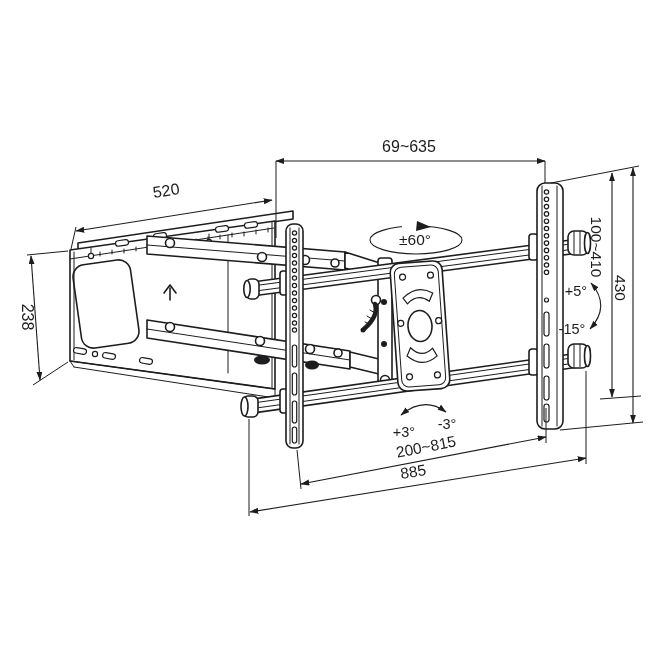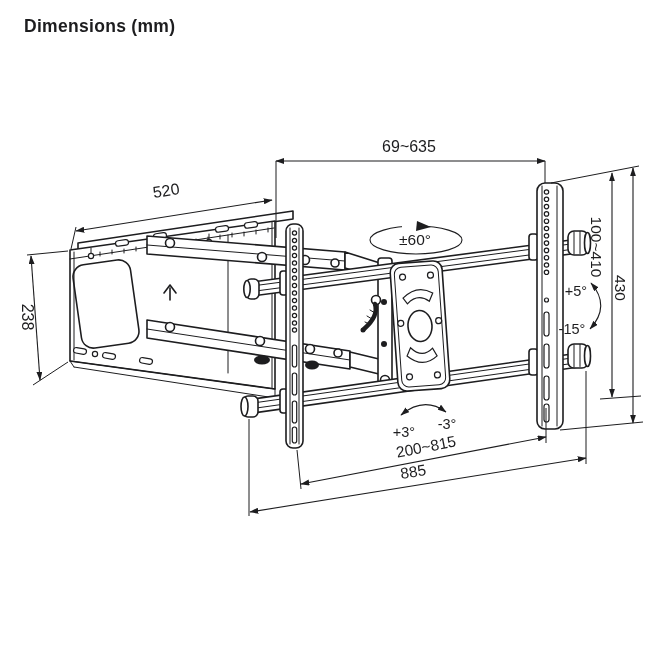--- a/index.html
+++ b/index.html
@@ -16,21 +16,20 @@
   .dim{stroke:#1d1d1f;stroke-width:1.1;fill:none;}
   .ext{stroke:#1d1d1f;stroke-width:1;fill:none;}
   text.d{font-family:"Liberation Sans",sans-serif;font-size:15.5px;fill:#1d1d1f;text-anchor:middle;}
   text.d.lg{font-size:16px;}
   text.d.sm{font-size:14.5px;}
 </style>
 </head>
 <body>
 
 <div class="canvas">
-  <div class="title">Dimensions (mm)</div>
 
   <svg width="660" height="660" viewBox="0 0 660 660">
     <defs>
       <marker id="ar" markerWidth="9" markerHeight="6" refX="8.3" refY="3" orient="auto-start-reverse" markerUnits="userSpaceOnUse">
         <path d="M0,0 L9,3 L0,6 Z" fill="#1d1d1f"></path>
       </marker>
     </defs>
 
     <g>
       <path class="sf" d="M78,243 L293,211 L293,219 L78,251 Z"></path>

